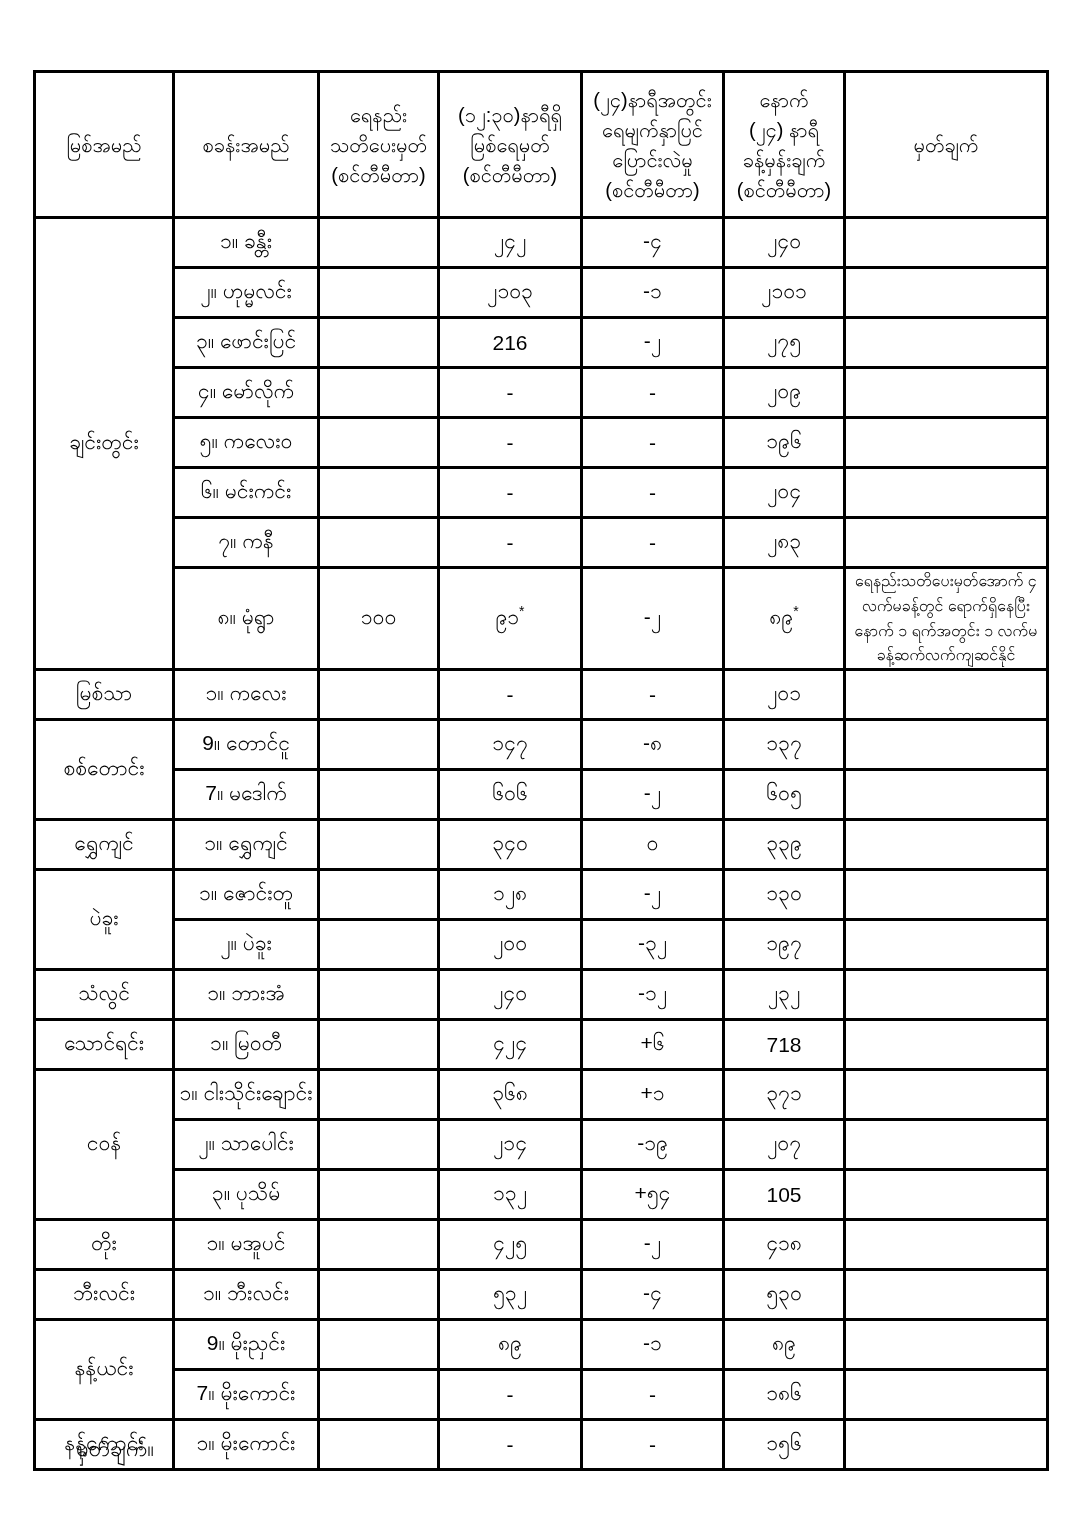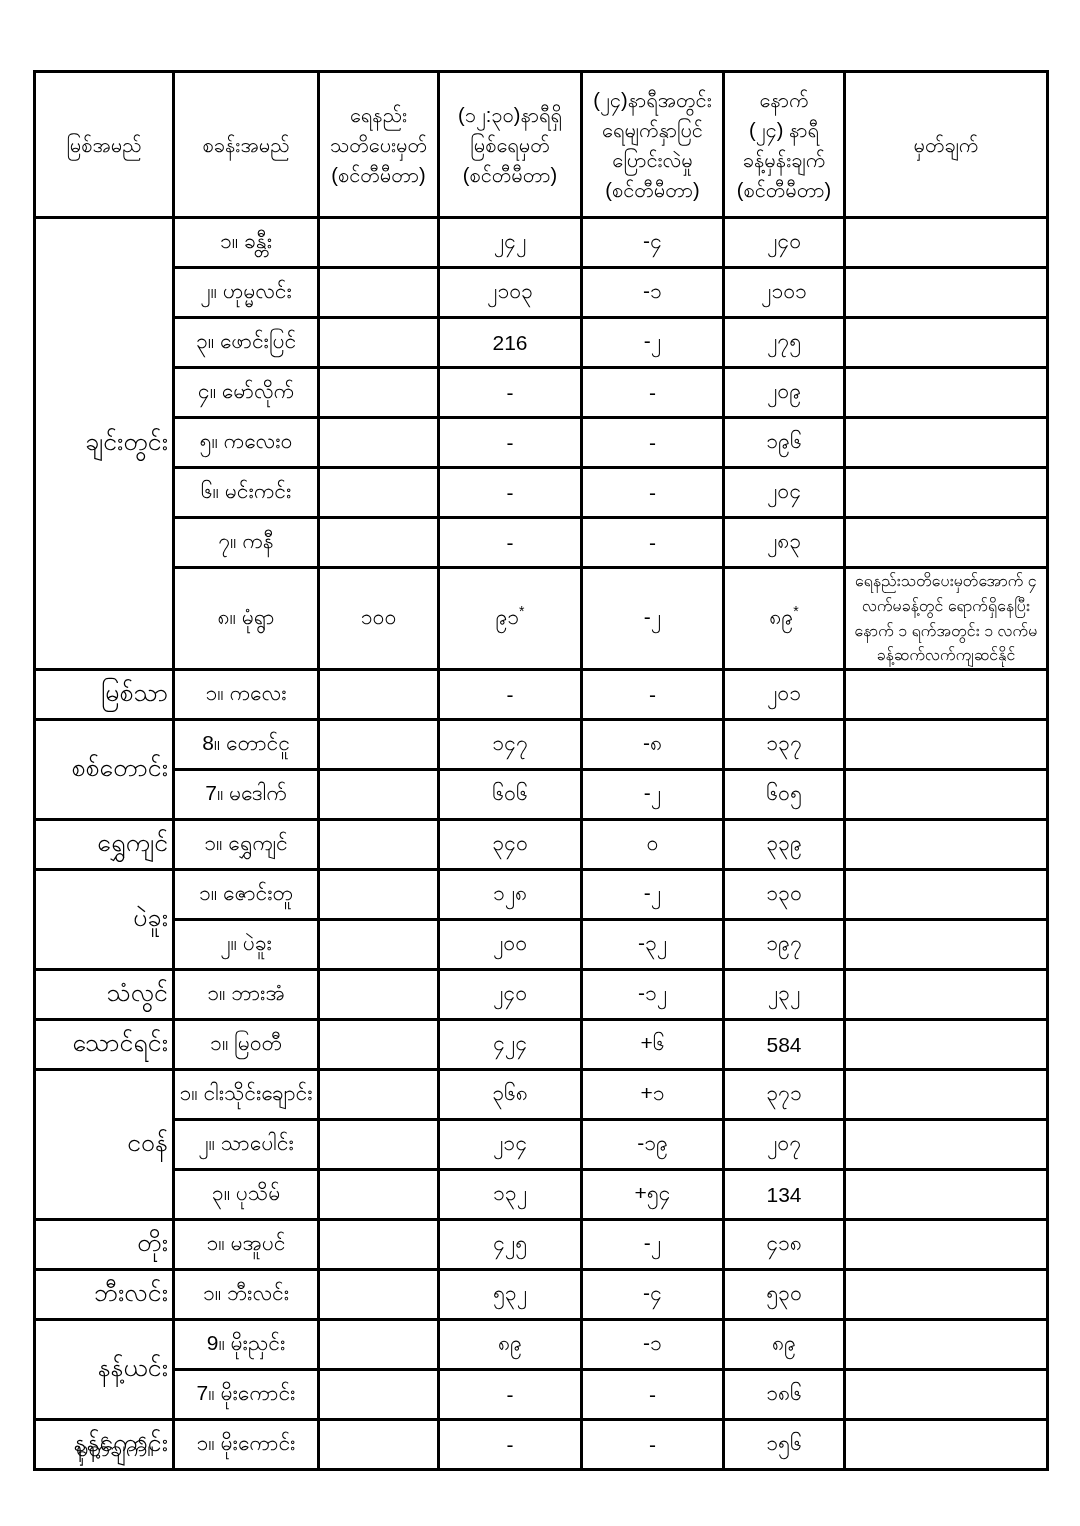--- a/index.html
+++ b/index.html
@@ -33,22 +33,22 @@
   table.river-table thead tr { height: 146px; }
   table.river-table tbody tr { height: 50px; }
   table.river-table tbody tr.tall { height: 76px; }
   th.hdr {
     font-size: 20px;
     line-height: 1.5;
     text-align: center;
     white-space: pre-line;
   }
   td.river {
-    font-size: 25px;
-    text-align: right;
+    font-size: 21px;
+    text-align: center;
     padding-left: 12px;
   }
   td.station {
     font-size: 21px;
     text-align: center;
     padding-left: 9px;
     white-space: nowrap;
     overflow: hidden;
   }
   td.num {
@@ -178,21 +178,21 @@
           <td rowspan="1" class="river">မြစ်သာ</td>
           <td class="station">၁။ ကလေး</td>
           <td class="num"></td>
           <td class="num">-</td>
           <td class="num">-</td>
           <td class="num">၂၀၁</td>
           <td class="remark"></td>
         </tr>
         <tr>
           <td rowspan="2" class="river">စစ်တောင်း</td>
-          <td class="station">8။ တောင်ငူ</td>
+          <td class="station">9။ တောင်ငူ</td>
           <td class="num"></td>
           <td class="num">၁၄၇</td>
           <td class="num">-၈</td>
           <td class="num">၁၃၇</td>
           <td class="remark"></td>
         </tr>
         <tr>
           <td class="station">7။ မဒေါက်</td>
           <td class="num"></td>
           <td class="num">၆၀၆</td>
@@ -234,21 +234,21 @@
           <td class="num">-၁၂</td>
           <td class="num">၂၃၂</td>
           <td class="remark"></td>
         </tr>
         <tr>
           <td rowspan="1" class="river">သောင်ရင်း</td>
           <td class="station">၁။ မြဝတီ</td>
           <td class="num"></td>
           <td class="num">၄၂၄</td>
           <td class="num">+၆</td>
-          <td class="num">584</td>
+          <td class="num">718</td>
           <td class="remark"></td>
         </tr>
         <tr>
           <td rowspan="3" class="river">ငဝန်</td>
           <td class="station">၁။ ငါးသိုင်းချောင်း</td>
           <td class="num"></td>
           <td class="num">၃၆၈</td>
           <td class="num">+၁</td>
           <td class="num">၃၇၁</td>
           <td class="remark"></td>
@@ -259,21 +259,21 @@
           <td class="num">၂၁၄</td>
           <td class="num">-၁၉</td>
           <td class="num">၂၀၇</td>
           <td class="remark"></td>
         </tr>
         <tr>
           <td class="station">၃။ ပုသိမ်</td>
           <td class="num"></td>
           <td class="num">၁၃၂</td>
           <td class="num">+၅၄</td>
-          <td class="num">134</td>
+          <td class="num">105</td>
           <td class="remark"></td>
         </tr>
         <tr>
           <td rowspan="1" class="river">တိုး</td>
           <td class="station">၁။ မအူပင်</td>
           <td class="num"></td>
           <td class="num">၄၂၅</td>
           <td class="num">-၂</td>
           <td class="num">၄၁၈</td>
           <td class="remark"></td>

